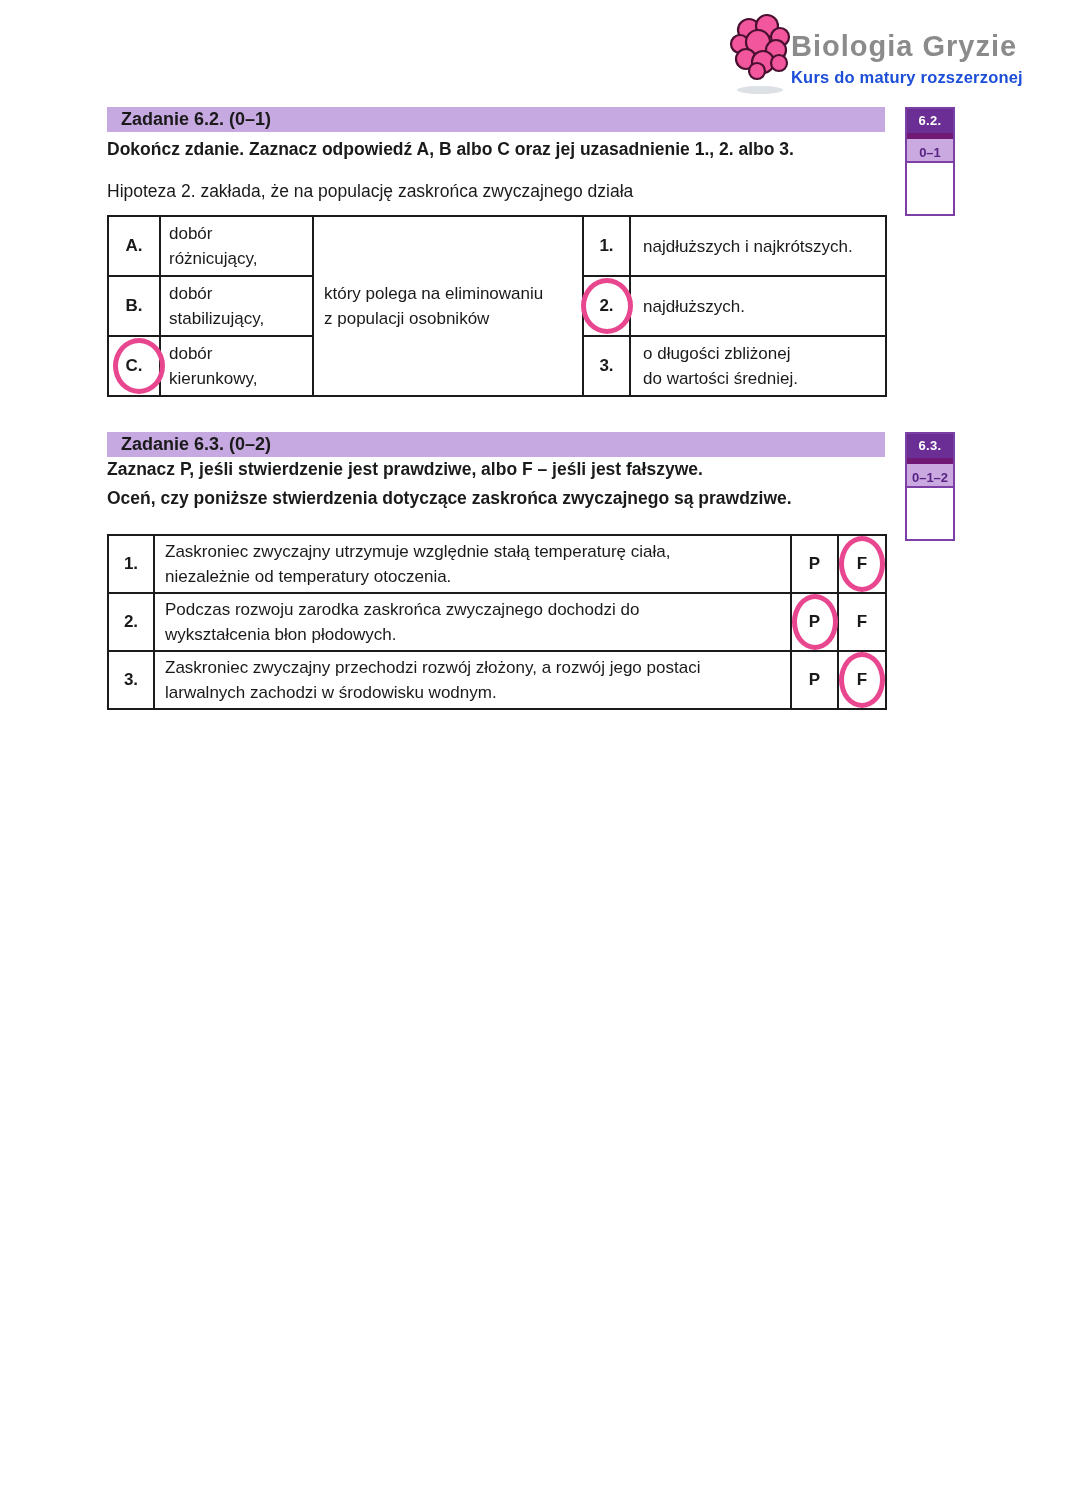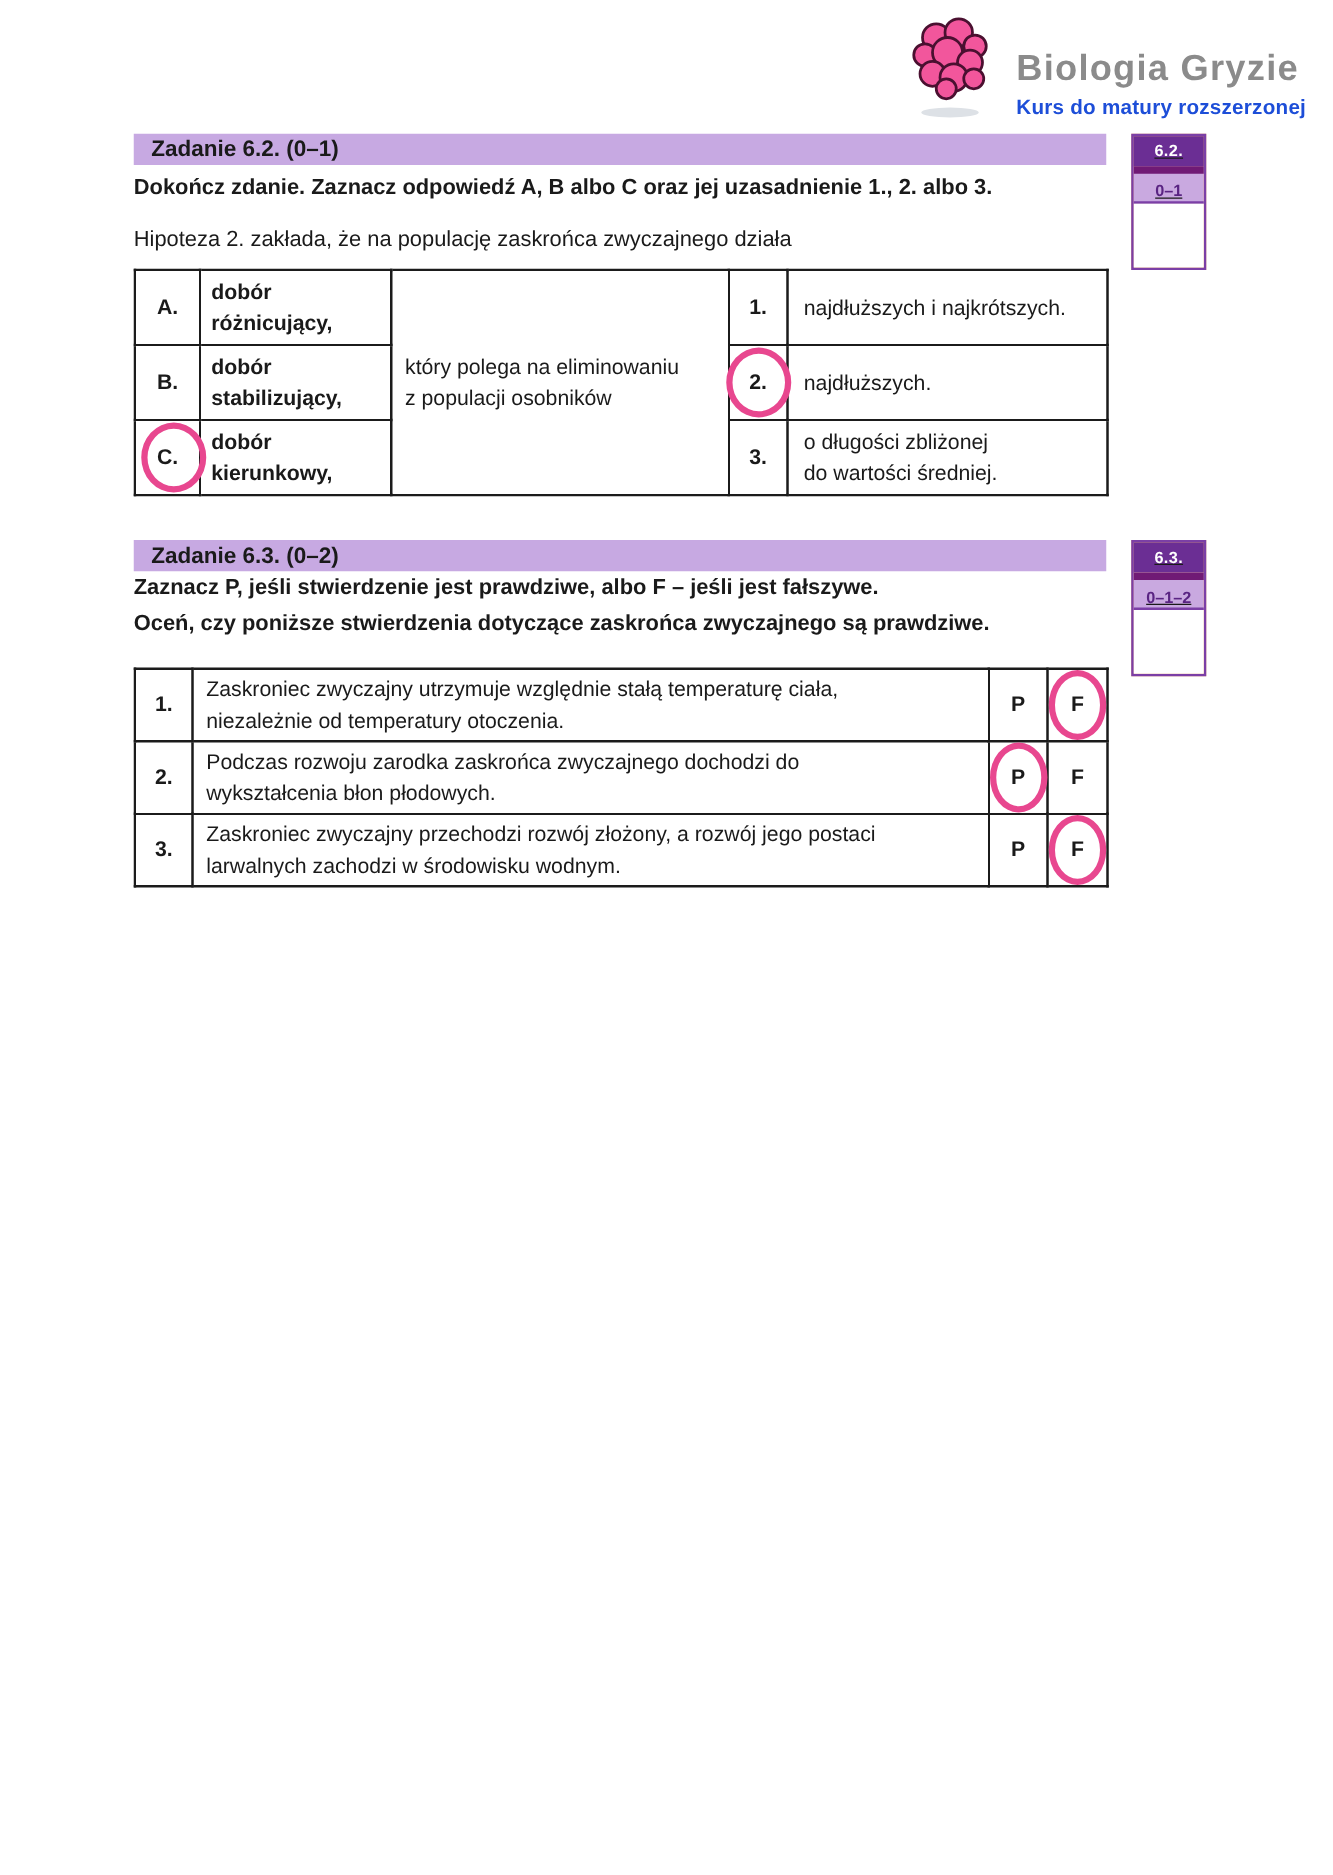--- a/index.html
+++ b/index.html
@@ -5,21 +5,21 @@
   * { margin:0; padding:0; box-sizing:border-box; }
   html,body { background:#ffffff; }
   body {
     width:1066px; height:1500px;
     font-family:"Liberation Sans", sans-serif;
     color:#1a1a1a;
   }
   .page { position:relative; width:1066px; height:1500px; overflow:hidden; background:#fff; }
 
   
-  .brand { position:absolute; left:729px; top:12px; display:flex; gap:22px; align-items:flex-end; }
+  .brand { position:absolute; left:729px; top:12px; display:flex; align-items:center; }
   .brand svg { display:block; flex:0 0 auto; }
   .brand-text { padding-top:9px; }
   .brand-title { font-size:29px; font-weight:bold; color:#8b8b8b; letter-spacing:1px; white-space:nowrap; }
   .brand-subtitle { font-size:16.5px; font-weight:bold; color:#1d4ed8; margin-top:5px; letter-spacing:0.2px; white-space:nowrap; }
 
   
   .task { position:absolute; left:107px; width:778px; }
   .task62 { top:107px; }
   .task63 { top:432px; }
   .task-bar { height:25px; line-height:25px; background:#c7a9e2; font-weight:bold; font-size:18px; padding-left:14px; }
@@ -27,40 +27,40 @@
   .lead  { font-size:17.5px; margin-top:20px; }
 
   table { border-collapse:collapse; table-layout:fixed; width:778px; }
   td { border:2px solid #1b1b1b; font-size:17px; vertical-align:middle; position:relative; background:#fff; }
   .ln { display:block; white-space:nowrap; line-height:25px; }
   .ln:empty { display:none; }
 
   .t62 { margin-top:13px; }
   .t62 td { height:60px; }
   .cell-letter, .cell-num { text-align:center; font-weight:bold; }
-  .cell-opt  { padding-left:8px;font-weight:bold; }
+  .cell-opt  { padding-left:8px; }
   .cell-mid  { padding-left:10px; }
   .cell-just { padding-left:12px; }
 
   .t63 { margin-top:24px; }
   .t63 td { height:58px; }
   .cell-stnum { text-align:center; font-weight:bold; }
   .cell-stmt  { padding-left:10px; }
   .cell-pf    { text-align:center; font-weight:bold; }
 
   
   .ring { position:absolute; border:5px solid #e8478f; border-radius:50%;
           left:50%; top:50%; transform:translate(-50%,-50%);
           pointer-events:none; z-index:3; }
   .ring-62 { width:52px; height:56px; }
   .ring-62.shift-r { left:calc(50% + 5px); }
   .ring-63 { width:46px; height:56px; }
 
   
-  .scorebox { position:absolute; left:905px; width:60px; border:2px solid #7b3fa6; background:#fdba74;text-decoration:underline; }
+  .scorebox { position:absolute; left:905px; width:50px; border:2px solid #7b3fa6; background:#e5e5e5; }
   .sb-62 { top:107px; }
   .sb-63 { top:432px; }
   .sb-head  { background:#6b2e94; color:#fff; font-weight:bold; font-size:13px;
               text-align:center; height:24px; line-height:24px; letter-spacing:0.3px; }
   .sb-range { background:#c9a9e0; color:#5a2483; font-weight:bold; font-size:13px;
               text-align:center; height:30px; line-height:28px;
               border-top:6px solid #701a75; border-bottom:2px solid #7b3fa6; white-space:nowrap; }
   .sb-blank { height:51px; background:#fff; }
 </style>
 </head>

